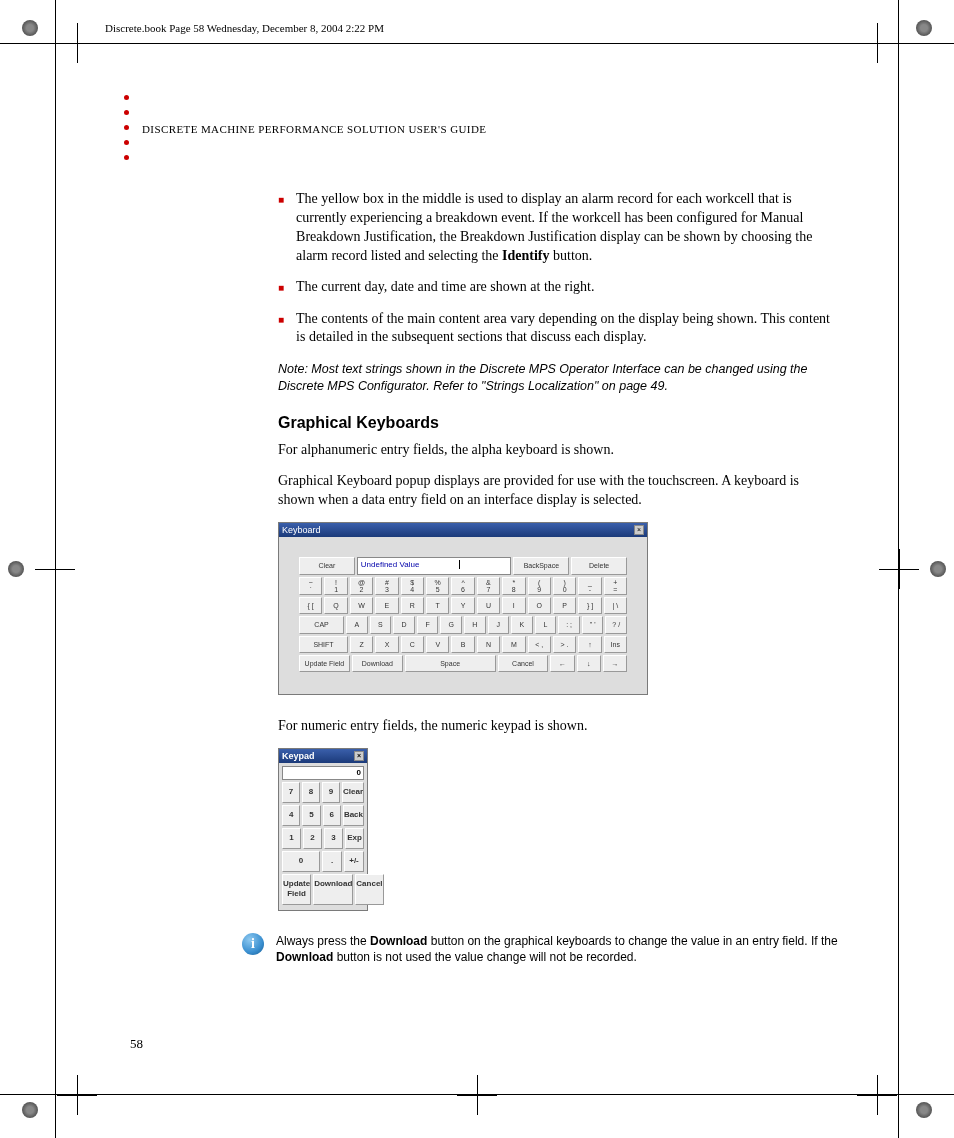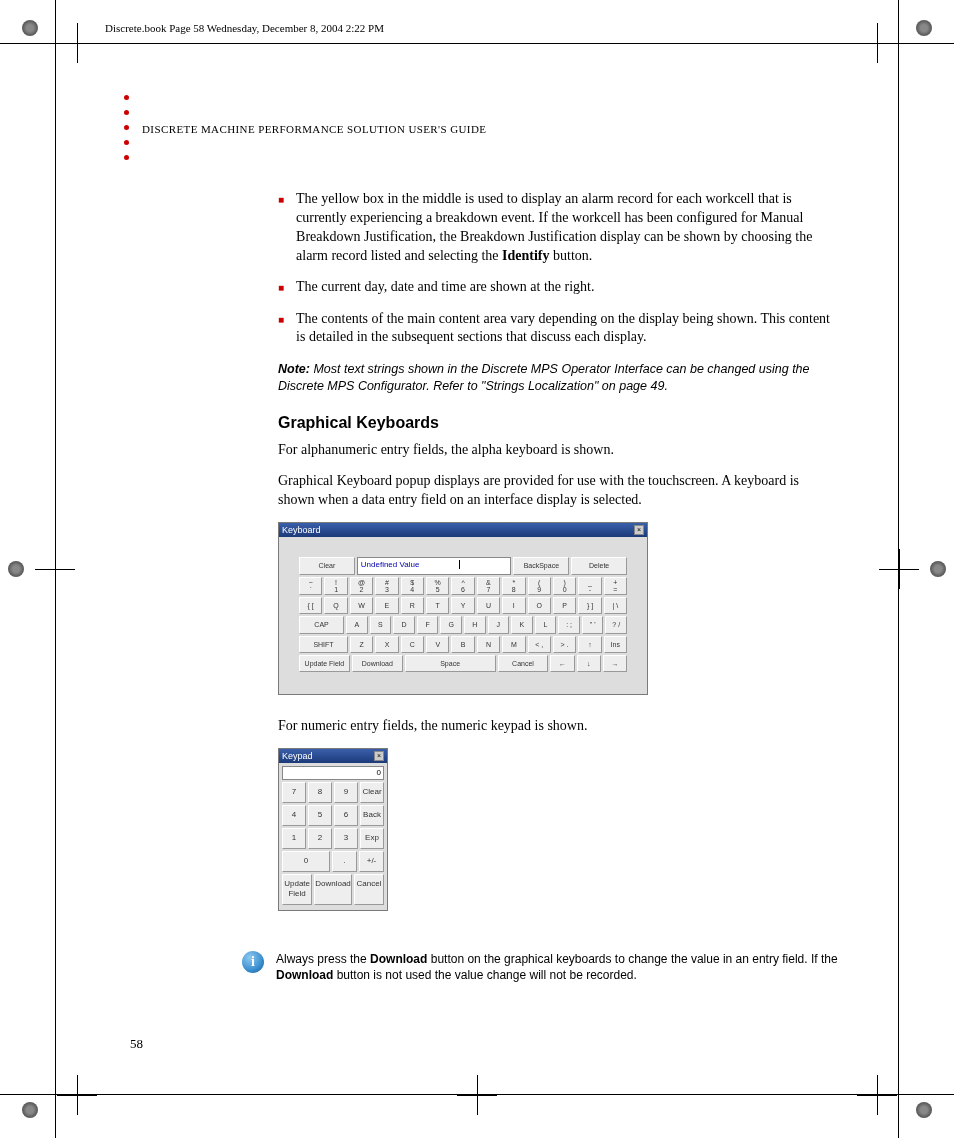--- a/index.html
+++ b/index.html
@@ -53,21 +53,21 @@
     width: 560px;
     line-height: 1.35;
   }
   .bullet-item {
     display:flex;
     gap:12px;
     margin-bottom: 12px;
   }
   .sq { color:#c00; font-size:10px; line-height:20px; flex-shrink:0;}
   .note { font-style: italic; font-size: 12.5px; font-family: Arial, sans-serif; margin: 14px 0 18px 0; line-height:1.3;}
-  .note b { font-style: italic; font-weight:bold;}
+  .note b { font-style: italic; font-weight:normal;}
   .h2 { font-family: Arial, sans-serif; font-weight:bold; font-size:16px; margin: 10px 0 8px 0;}
   .para { margin: 6px 0 12px 0; }
   .kb-window {
     border:1px solid #7a7a7a;
     width: 370px;
     background:#eee;
     margin-bottom: 22px;
     font-family: Arial, sans-serif;
   }
   .kb-title { background: linear-gradient(#3a5fab,#1b3a7a); color:#fff; font-size:9px; padding:1px 3px; display:flex;justify-content:space-between;align-items:center;}
@@ -78,21 +78,21 @@
     background:#eee; border:1px solid #999; border-top-color:#fff;border-left-color:#fff;
     font-size:7px; text-align:center; padding:3px 0; flex:1; min-width:0;
     color:#333;
   }
   .kb-key.wide { flex:2.2;}
   .kb-key.space { flex:4;}
   .kb-field { flex:6; background:#fff; border:1px solid #888; text-align:left; padding:2px 3px; font-size:8px; color:#00a;}
   .kb-field .cursor{border-left:1px solid #000;margin-left:40px;}
   .kp-window {
     border:1px solid #7a7a7a;
-    width:110px; background:#eee; margin-bottom:40px; font-family:Arial,sans-serif;
+    width:90px; background:#eee; margin-bottom:22px; font-family:Arial,sans-serif;font-weight:bold;
   }
   .kp-body{padding:3px;background:#ddd;}
   .kp-row{display:flex;gap:2px;margin-bottom:2px;}
   .kp-key{background:#eee;border:1px solid #999;border-top-color:#fff;border-left-color:#fff;font-size:8px;text-align:center;padding:4px 0;flex:1;color:#333;}
   .kp-field{background:#fff;border:1px solid #888;height:14px;flex:3;text-align:right;padding:1px 2px;font-size:8px;}
 
   .info-row { display:flex; gap:12px; align-items:flex-start; margin-left:-36px;}
   .info-icon {
     width:22px;height:22px;border-radius:50%;
     background: radial-gradient(circle at 35% 30%, #8ec9f0 0%, #3a8fd0 60%, #15598f 100%);

